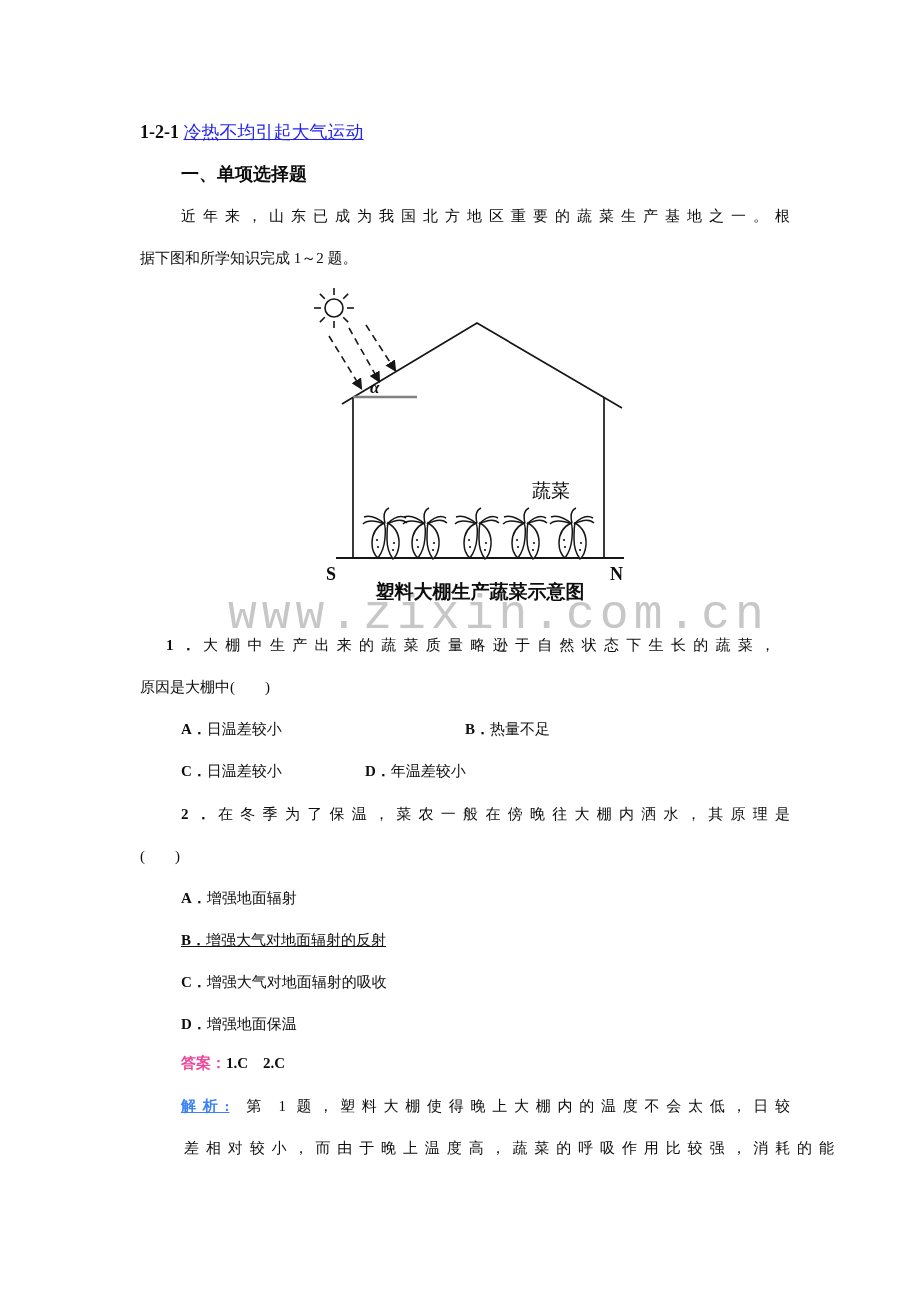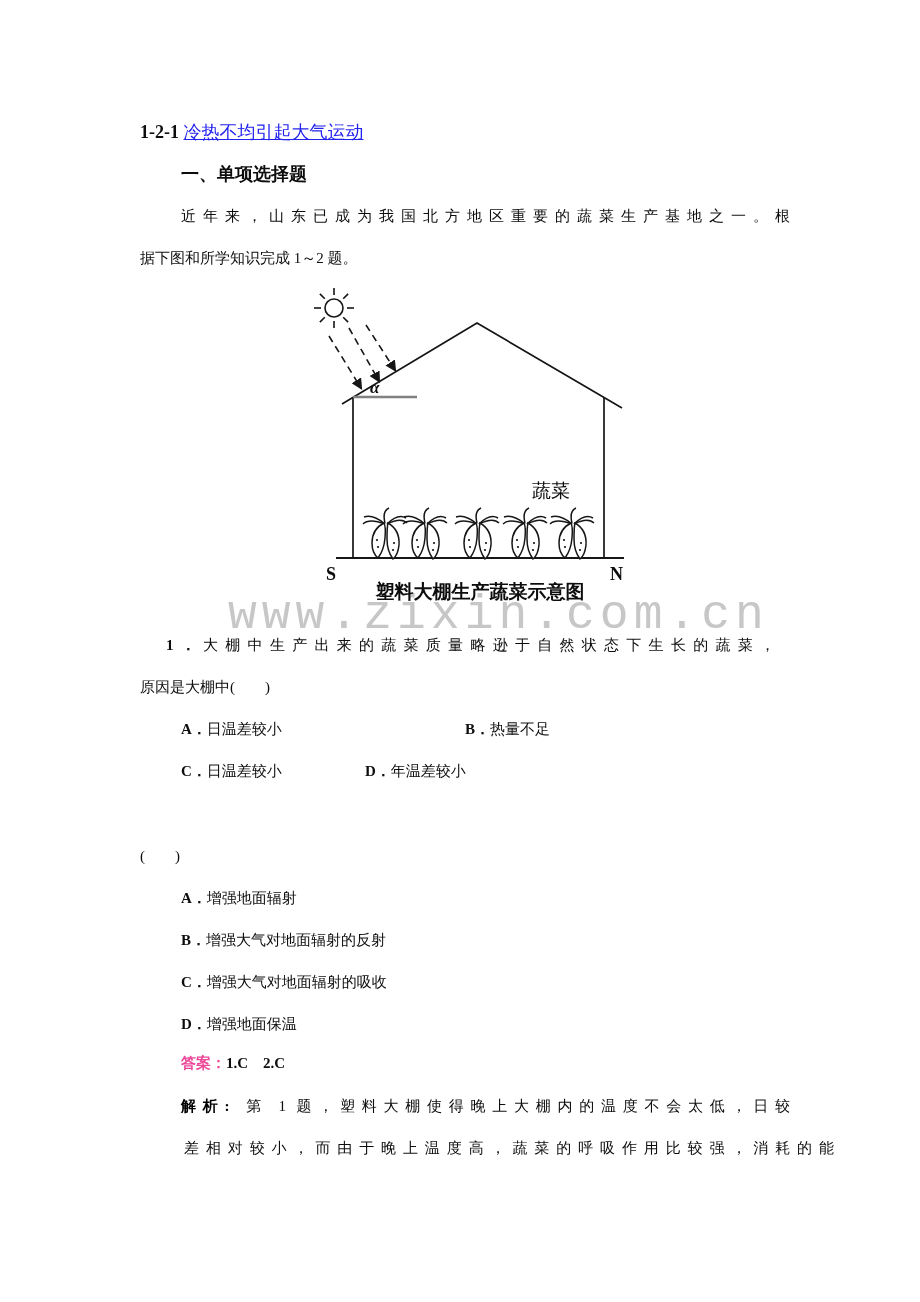--- a/index.html
+++ b/index.html
@@ -6,21 +6,21 @@
   .page {
     position:relative; width:920px; height:1302px; background:#ffffff;
     font-family:"Liberation Serif", serif; color:#0d0d0d; overflow:hidden;
   }
   .line { position:absolute; font-size:15px; line-height:30px; z-index:2; }
   .just { text-align:justify; text-align-last:justify; }
   .b { font-weight:bold; }
   .t24 { font-size:18px; }
   .link { color:#2323ee; text-decoration:underline; cursor:pointer; }
   .red  { color:#ec4899; font-weight:bold; }
-  .blue { color:#000000; font-weight:bold; margin-right:10px; }
+  .blue { color:#3b82f6; font-weight:bold; margin-right:10px;text-decoration:underline; }
   .num  { font-weight:bold; }
   .letter { font-weight:bold; }
   .watermark {
     position:absolute; left:228px; top:588px; z-index:1;
     font-family:Liberation Mono, monospace; font-size:48px; letter-spacing:5px;
     color:#c7c7c7; white-space:nowrap;
   }
   .figure { position:absolute; left:300px; top:280px; z-index:2; }
   .figure .stroke { stroke:#161616; fill:none; }
   .figure .pod { fill:#ffffff; stroke:#161616; stroke-width:1.5; }
@@ -119,26 +119,29 @@
   <div class="line" style="left:465px; top:714px;">
     <span class="letter">B．</span><span>热量不足</span>
   </div>
   <div class="line" style="left:181px; top:756px;">
     <span class="letter">C．</span><span>日温差较小</span>
   </div>
   <div class="line" style="left:365px; top:756px;">
     <span class="letter">D．</span><span>年温差较小</span>
   </div>
 
+  <div class="line just" style="left:181px; top:799px; width:609px;">
+    <span class="num">2．</span><span>在冬季为了保温，菜农一般在傍晚往大棚内洒水，其原理是</span>
+  </div>
   <div class="line" style="left:140px; top:841px;">(　　)</div>
 
   <div class="line" style="left:181px; top:883px;">
     <span class="letter">A．</span><span>增强地面辐射</span>
   </div>
-  <div class="line" style="left:181px; top:925px;">
+  <div class="line" style="left:181px; top:925px;text-decoration:underline;">
     <span class="letter">B．</span><span>增强大气对地面辐射的反射</span>
   </div>
   <div class="line" style="left:181px; top:1009px;">
     <span class="letter">D．</span><span>增强地面保温</span>
   </div>
   <div class="line" style="left:181px; top:967px;">
     <span class="letter">C．</span><span>增强大气对地面辐射的吸收</span>
   </div>
 
   <div class="line" style="left:181px; top:1048px;">

